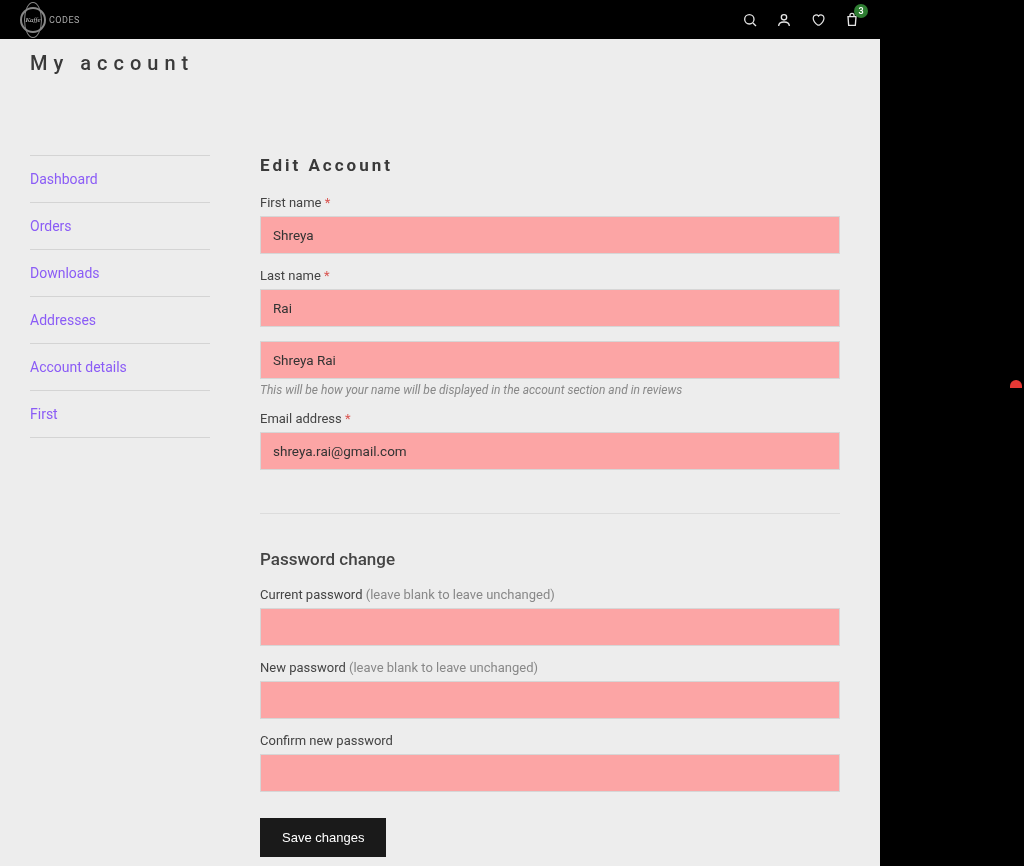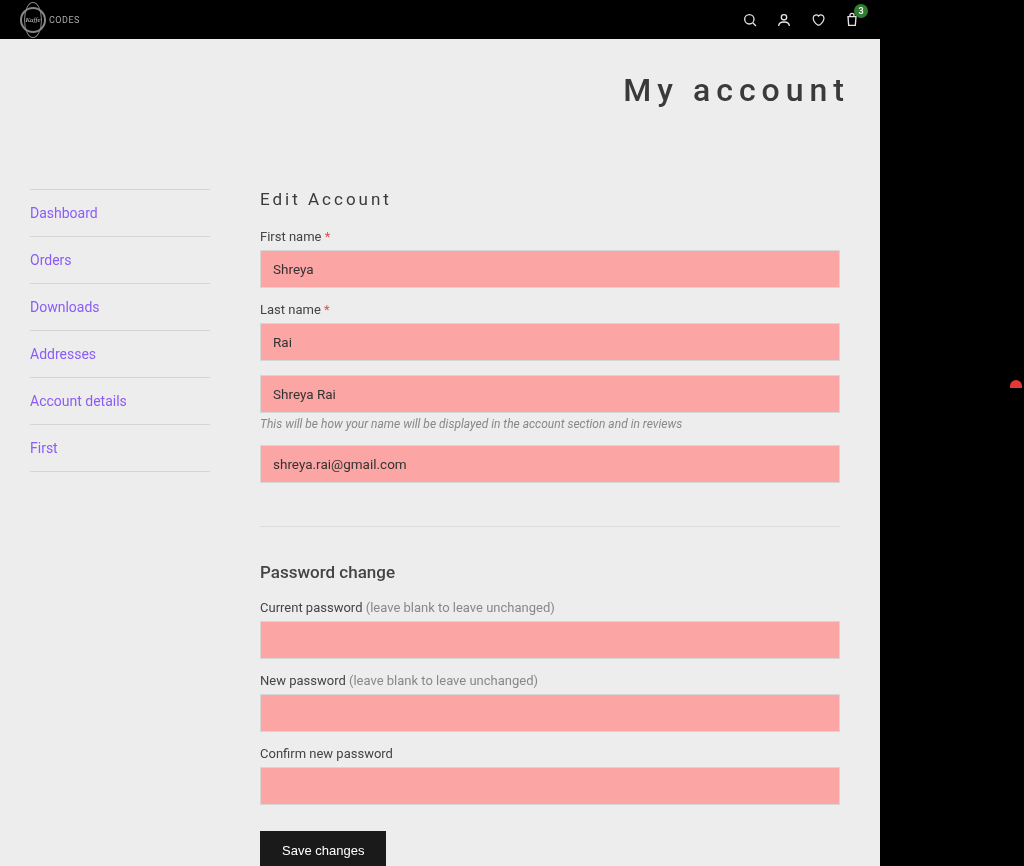--- a/index.html
+++ b/index.html
@@ -12,29 +12,29 @@
     .logo-text-script { font-family: cursive; font-size: 7px; color: #ccc; font-style: italic; }
     .logo-text { font-size: 9px; color: #aaa; margin-left: 3px; letter-spacing: 0.5px; }
     .nav { display: flex; align-items: center; gap: 25px; margin-left: 30px; }
     .nav-item { color: #e5e5e5; font-size: 11.5px; letter-spacing: 1.5px; font-weight: 500; text-decoration: none; display: flex; align-items: center; gap: 5px; cursor: pointer; }
     .chevron-down { border-left: 3px solid transparent; border-right: 3px solid transparent; border-top: 4px solid #999; display: inline-block; margin-top: 1px; }
     .header-icons { margin-left: auto; display: flex; align-items: center; gap: 18px; }
     .icon-btn { color: #e5e5e5; width: 16px; height: 16px; cursor: pointer; display: flex; align-items: center; justify-content: center; }
     .cart-wrap { position: relative; }
     .cart-badge { position: absolute; top: -8px; right: -8px; background: #2e7d32; color: #fff; font-size: 9px; width: 14px; height: 14px; border-radius: 50%; display: flex; align-items: center; justify-content: center; font-weight: 600; }
     .content { padding: 0 30px; }
-    .page-title { text-align: right; font-size: 32px; color: #3a3a3a; letter-spacing: 6px; font-weight: 500; padding: 32px 0 10px; }
+    .page-title { text-align: left; font-size: 20px; color: #3a3a3a; letter-spacing: 6px; font-weight: 500; padding: 12px 0 10px; }
     .main-layout { display: flex; gap: 50px; margin-top: 70px; }
     .sidebar { width: 180px; flex-shrink: 0; }
     .sidebar-list { list-style: none; }
     .sidebar-item { border-top: 1px solid #d4d4d4; }
     .sidebar-item:last-child { border-bottom: 1px solid #d4d4d4; }
     .sidebar-link { display: block; padding: 15px 0; color: #8b5cf6; font-size: 14px; text-decoration: none; cursor: pointer; }
     .form-area { flex: 1; padding-right: 10px; }
-    .section-heading { font-size: 17px; color: #3a3a3a; letter-spacing: 3px; font-weight: 400; margin-bottom: 20px; }
+    .section-heading { font-size: 17px; color: #3a3a3a; letter-spacing: 3px; font-weight: 700; margin-bottom: 20px; }
     .form-group { margin-bottom: 14px; }
     .form-label { display: block; font-size: 13px; color: #444; margin-bottom: 6px; }
     .required { color: #d9534f; }
     .form-input { width: 100%; padding: 10px 12px; border: 1px solid #d6d6d6; background: #fca5a5; font-size: 13.5px; color: #333; font-family: inherit; }
     .help-text { font-size: 12px; color: #888; font-style: italic; margin-top: 4px; }
     .fieldset-gap { height: 30px; border-bottom: 1px solid #dcdcdc; margin-bottom: 35px; }
     .pw-heading { font-size: 17px; color: #444; font-weight: 500; margin-bottom: 18px; }
     .muted-paren { color: #888; }
     .save-btn { background: #1a1a1a; color: #fff; border: none; padding: 12px 22px; font-size: 13px; cursor: pointer; margin-top: 12px; }
     .red-dot { position: absolute; left: 1010px; top: 380px; width: 12px; height: 8px; background: #e53935; border-radius: 6px 6px 0 0; }
@@ -119,20 +119,21 @@
           <label class="form-label"><span>Last name </span><span class="required">*</span></label>
           <input type="text" class="form-input" value="Rai" style="">
         </div>
 
         <div class="form-group">
           <input type="text" class="form-input" value="Shreya Rai" style="">
           <div class="help-text">This will be how your name will be displayed in the account section and in reviews</div>
         </div>
 
         <div class="form-group">
+          <label class="form-label"><span>Email address </span><span class="required">*</span></label>
           <input type="text" class="form-input" value="shreya.rai@gmail.com" style="">
         </div>
 
         <div class="fieldset-gap"></div>
 
         <h3 class="pw-heading">Password change</h3>
 
         <div class="form-group">
           <label class="form-label"><span>Current password </span><span class="muted-paren">(leave blank to leave unchanged)</span></label>
           <input type="password" class="form-input" style="">

